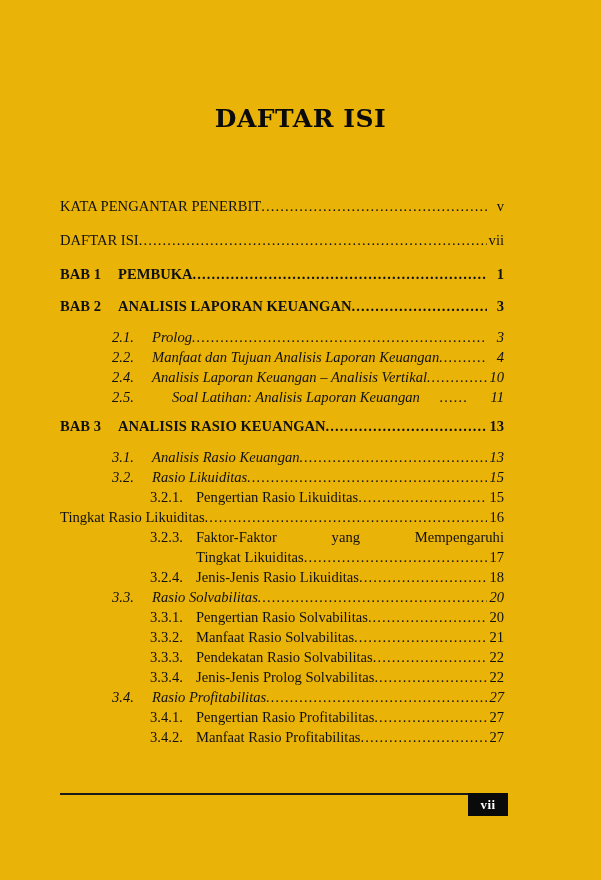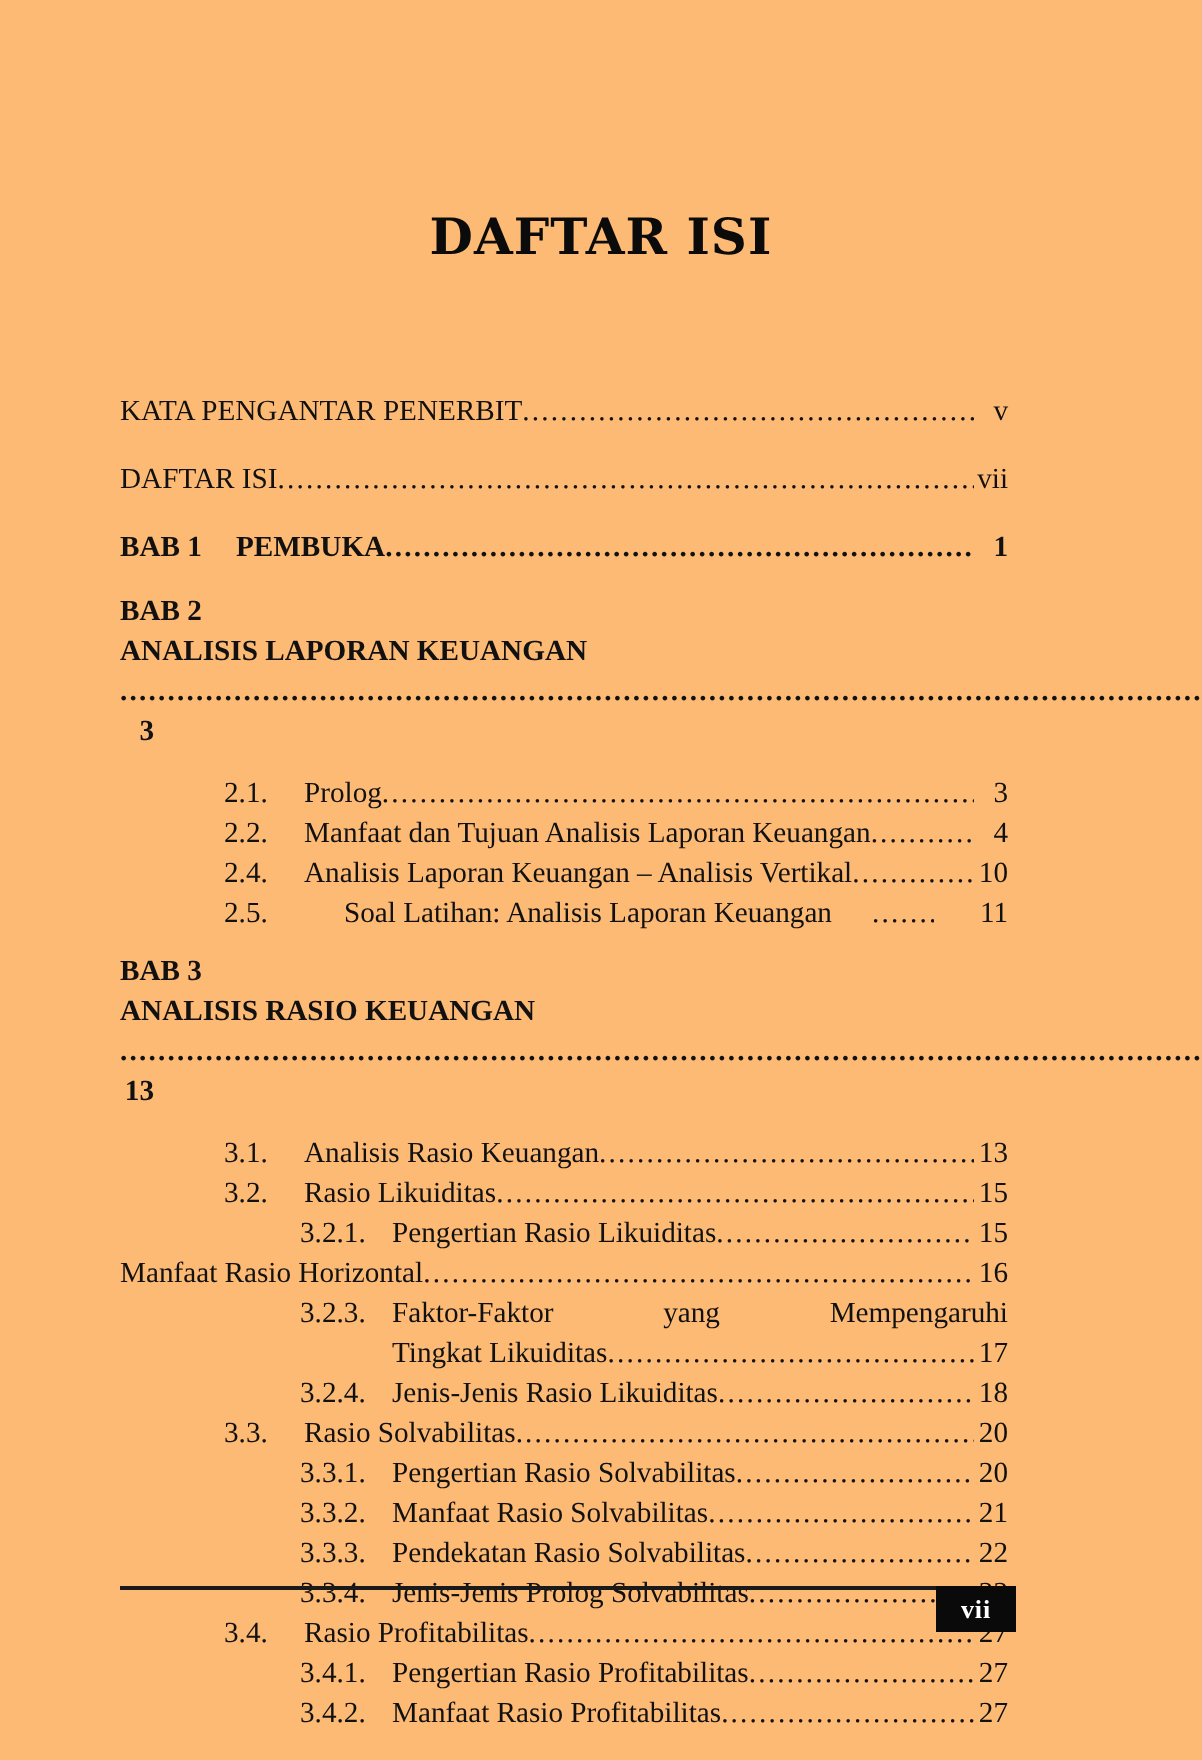--- a/index.html
+++ b/index.html
@@ -4,21 +4,21 @@
 <style>
   html, body {
     margin: 0;
     padding: 0;
     background: #ffffff;
   }
   .page {
     position: relative;
     width: 601px;
     height: 880px;
-    background: #fdba74;
+    background: #eab308;
     overflow: hidden;
     font-family: "Liberation Serif", "DejaVu Serif", serif;
     color: #111111;
   }
 
   
   .doc-title {
     position: absolute;
     left: 0;
     top: 104px;
@@ -43,22 +43,22 @@
     display: flex;
     align-items: baseline;
     width: 100%;
     font-size: 14.6px;
     line-height: 20px;
   }
 
   
   .row.front  { margin-bottom: 14px; }
   .row.bab    { margin-bottom: 12px; }
-  .row.bab.tight { margin-bottom: 11px; flex-direction: column; }
-  .row.lvl2   { margin-bottom: 0px; }
+  .row.bab.tight { margin-bottom: 11px; }
+  .row.lvl2   { margin-bottom: 0px; font-style: italic; }
   .row.lvl3   { margin-bottom: 0px; }
   .row.gap-after  { margin-bottom: 9px; gap: 20px; }
 
   
   .row.lvl2 .num {
     width: 40px;
     flex: none;
     padding-left: 52px;
     box-sizing: content-box;
   }
@@ -238,21 +238,21 @@
     </div>
 
     <div class="row lvl3">
       <span class="num">3.2.1.</span>
       <span class="title">Pengertian Rasio Likuiditas</span>
       <span class="leader"></span>
       <span class="pageno">15</span>
     </div>
 
     <div class="row lvl3">
-      <span class="title">Manfaat Rasio Horizontal</span>
+      <span class="title">Tingkat Rasio Likuiditas</span>
       <span class="leader"></span>
       <span class="pageno">16</span>
     </div>
 
     <div class="row lvl3">
       <span class="num">3.2.3.</span>
       <span class="two-line">
         <span class="l1">
           <span>Faktor-Faktor</span>
           <span>yang</span>

